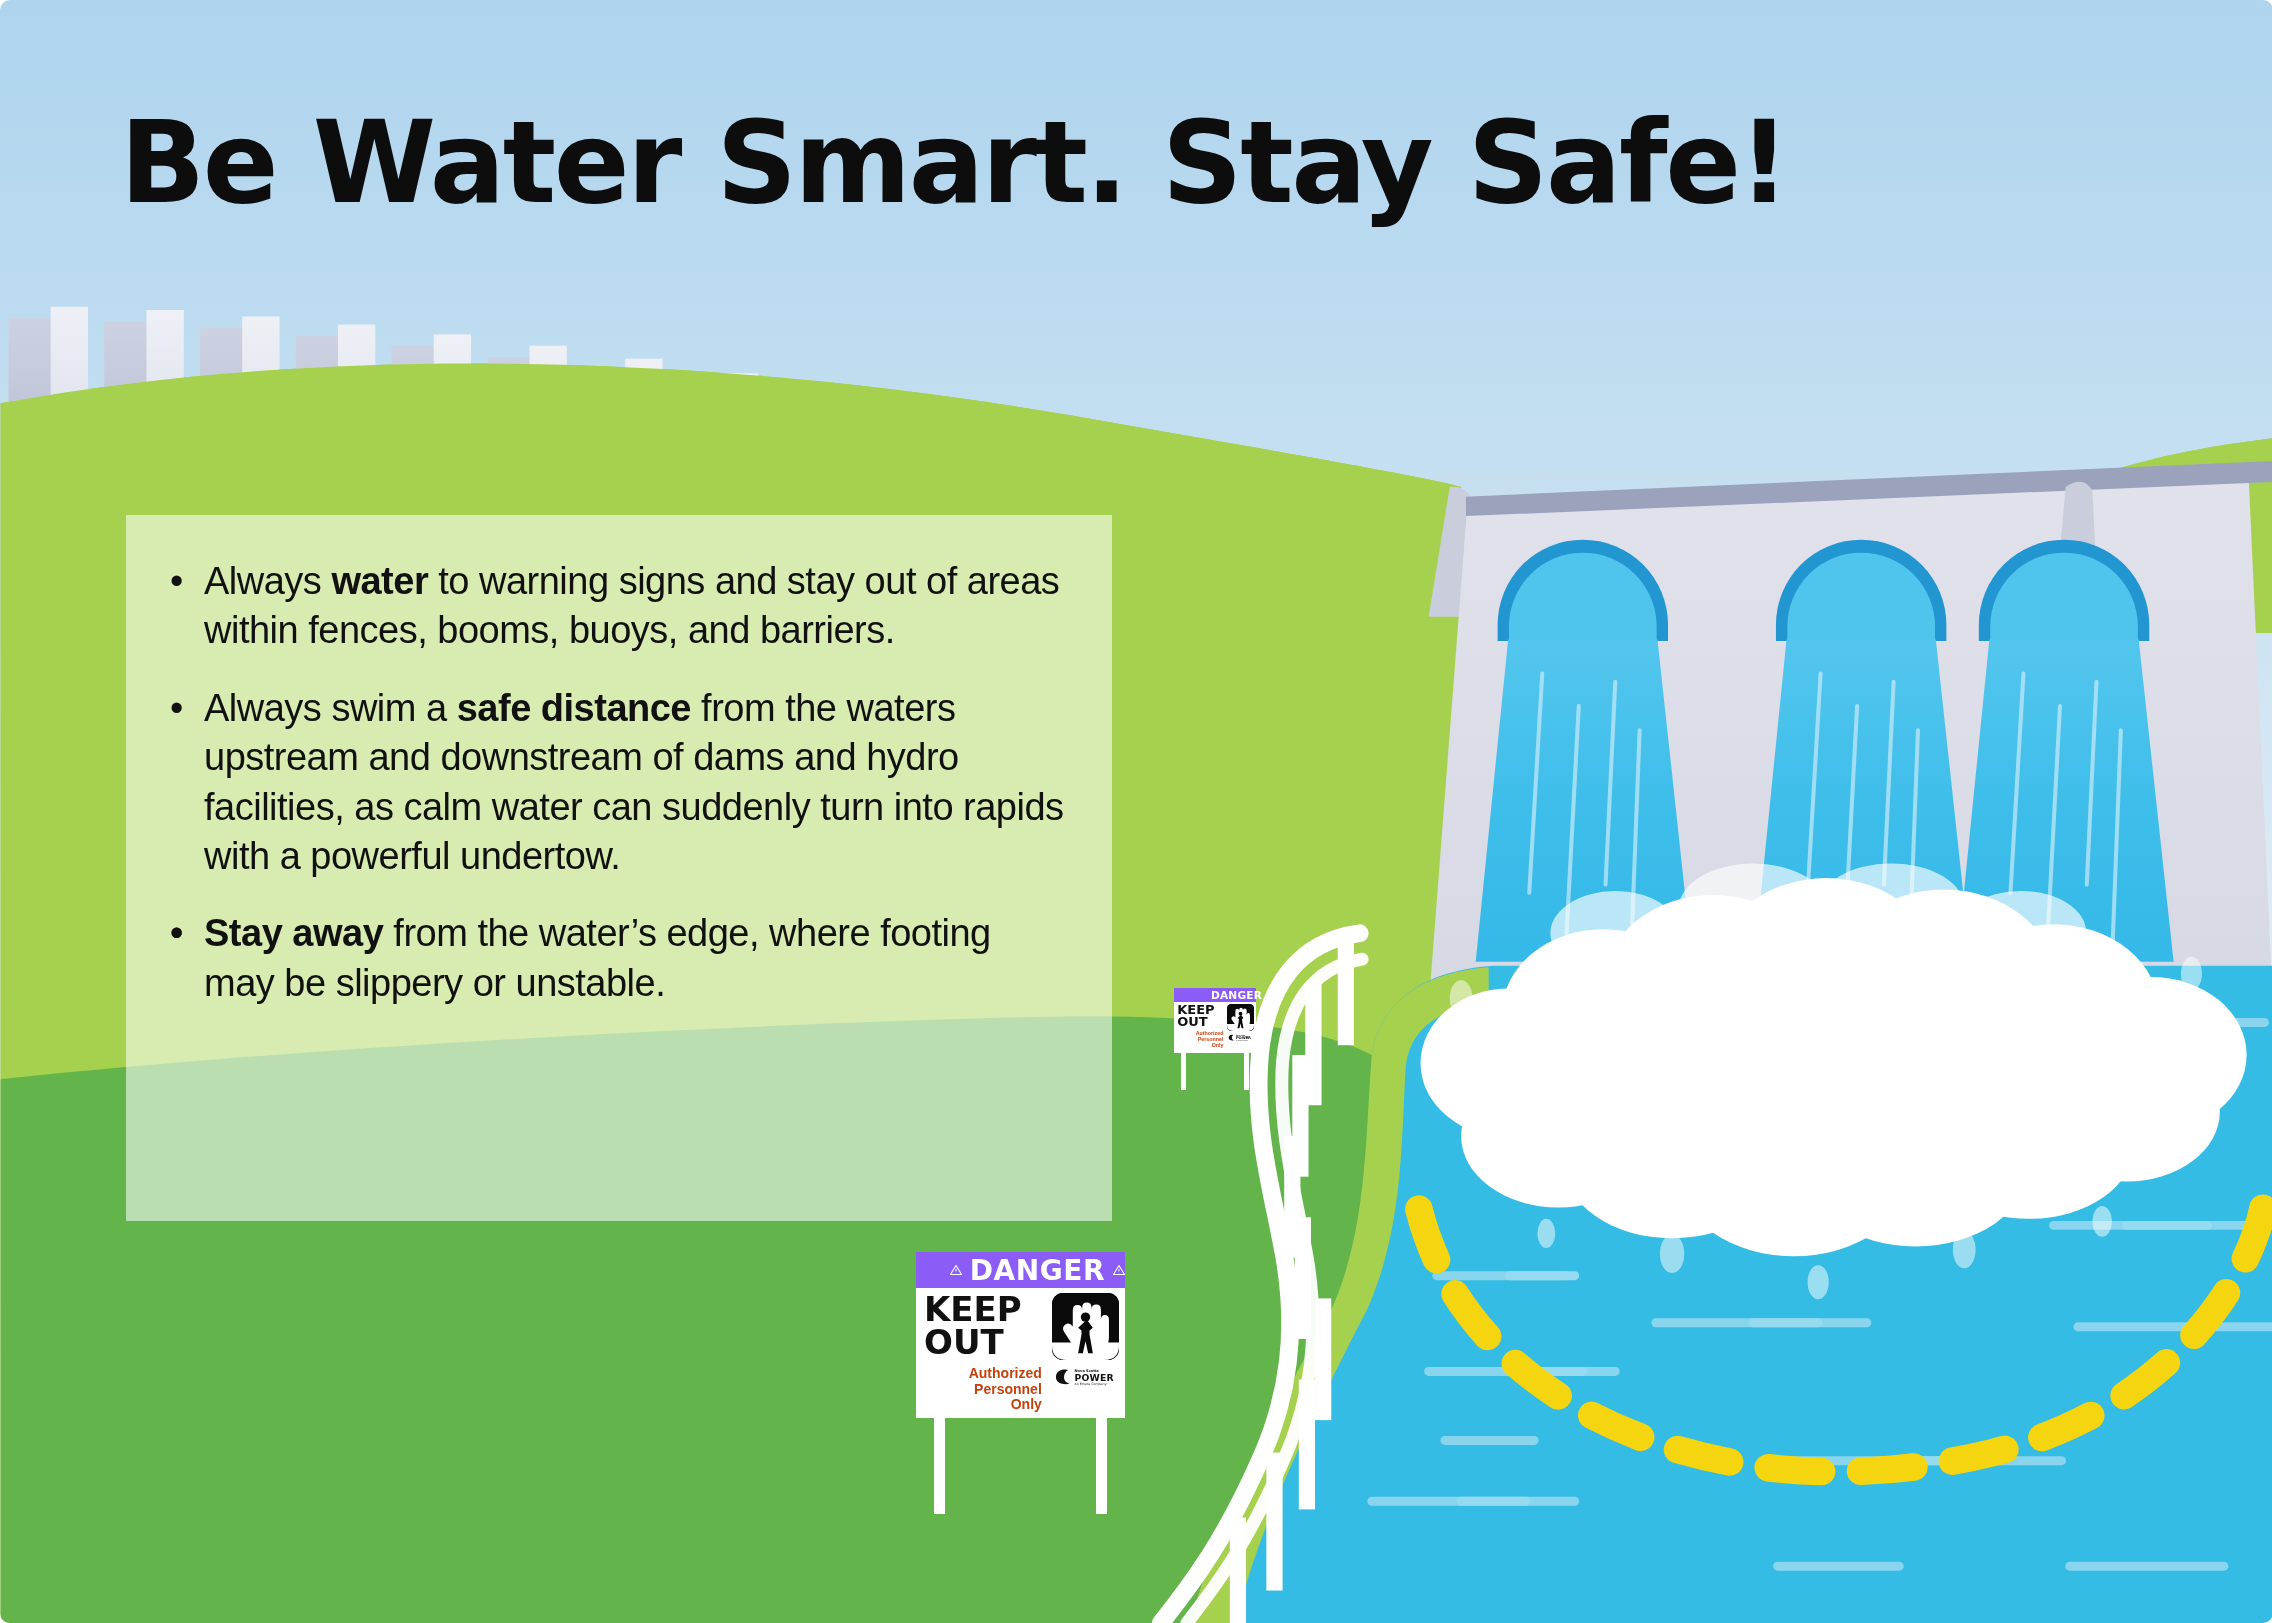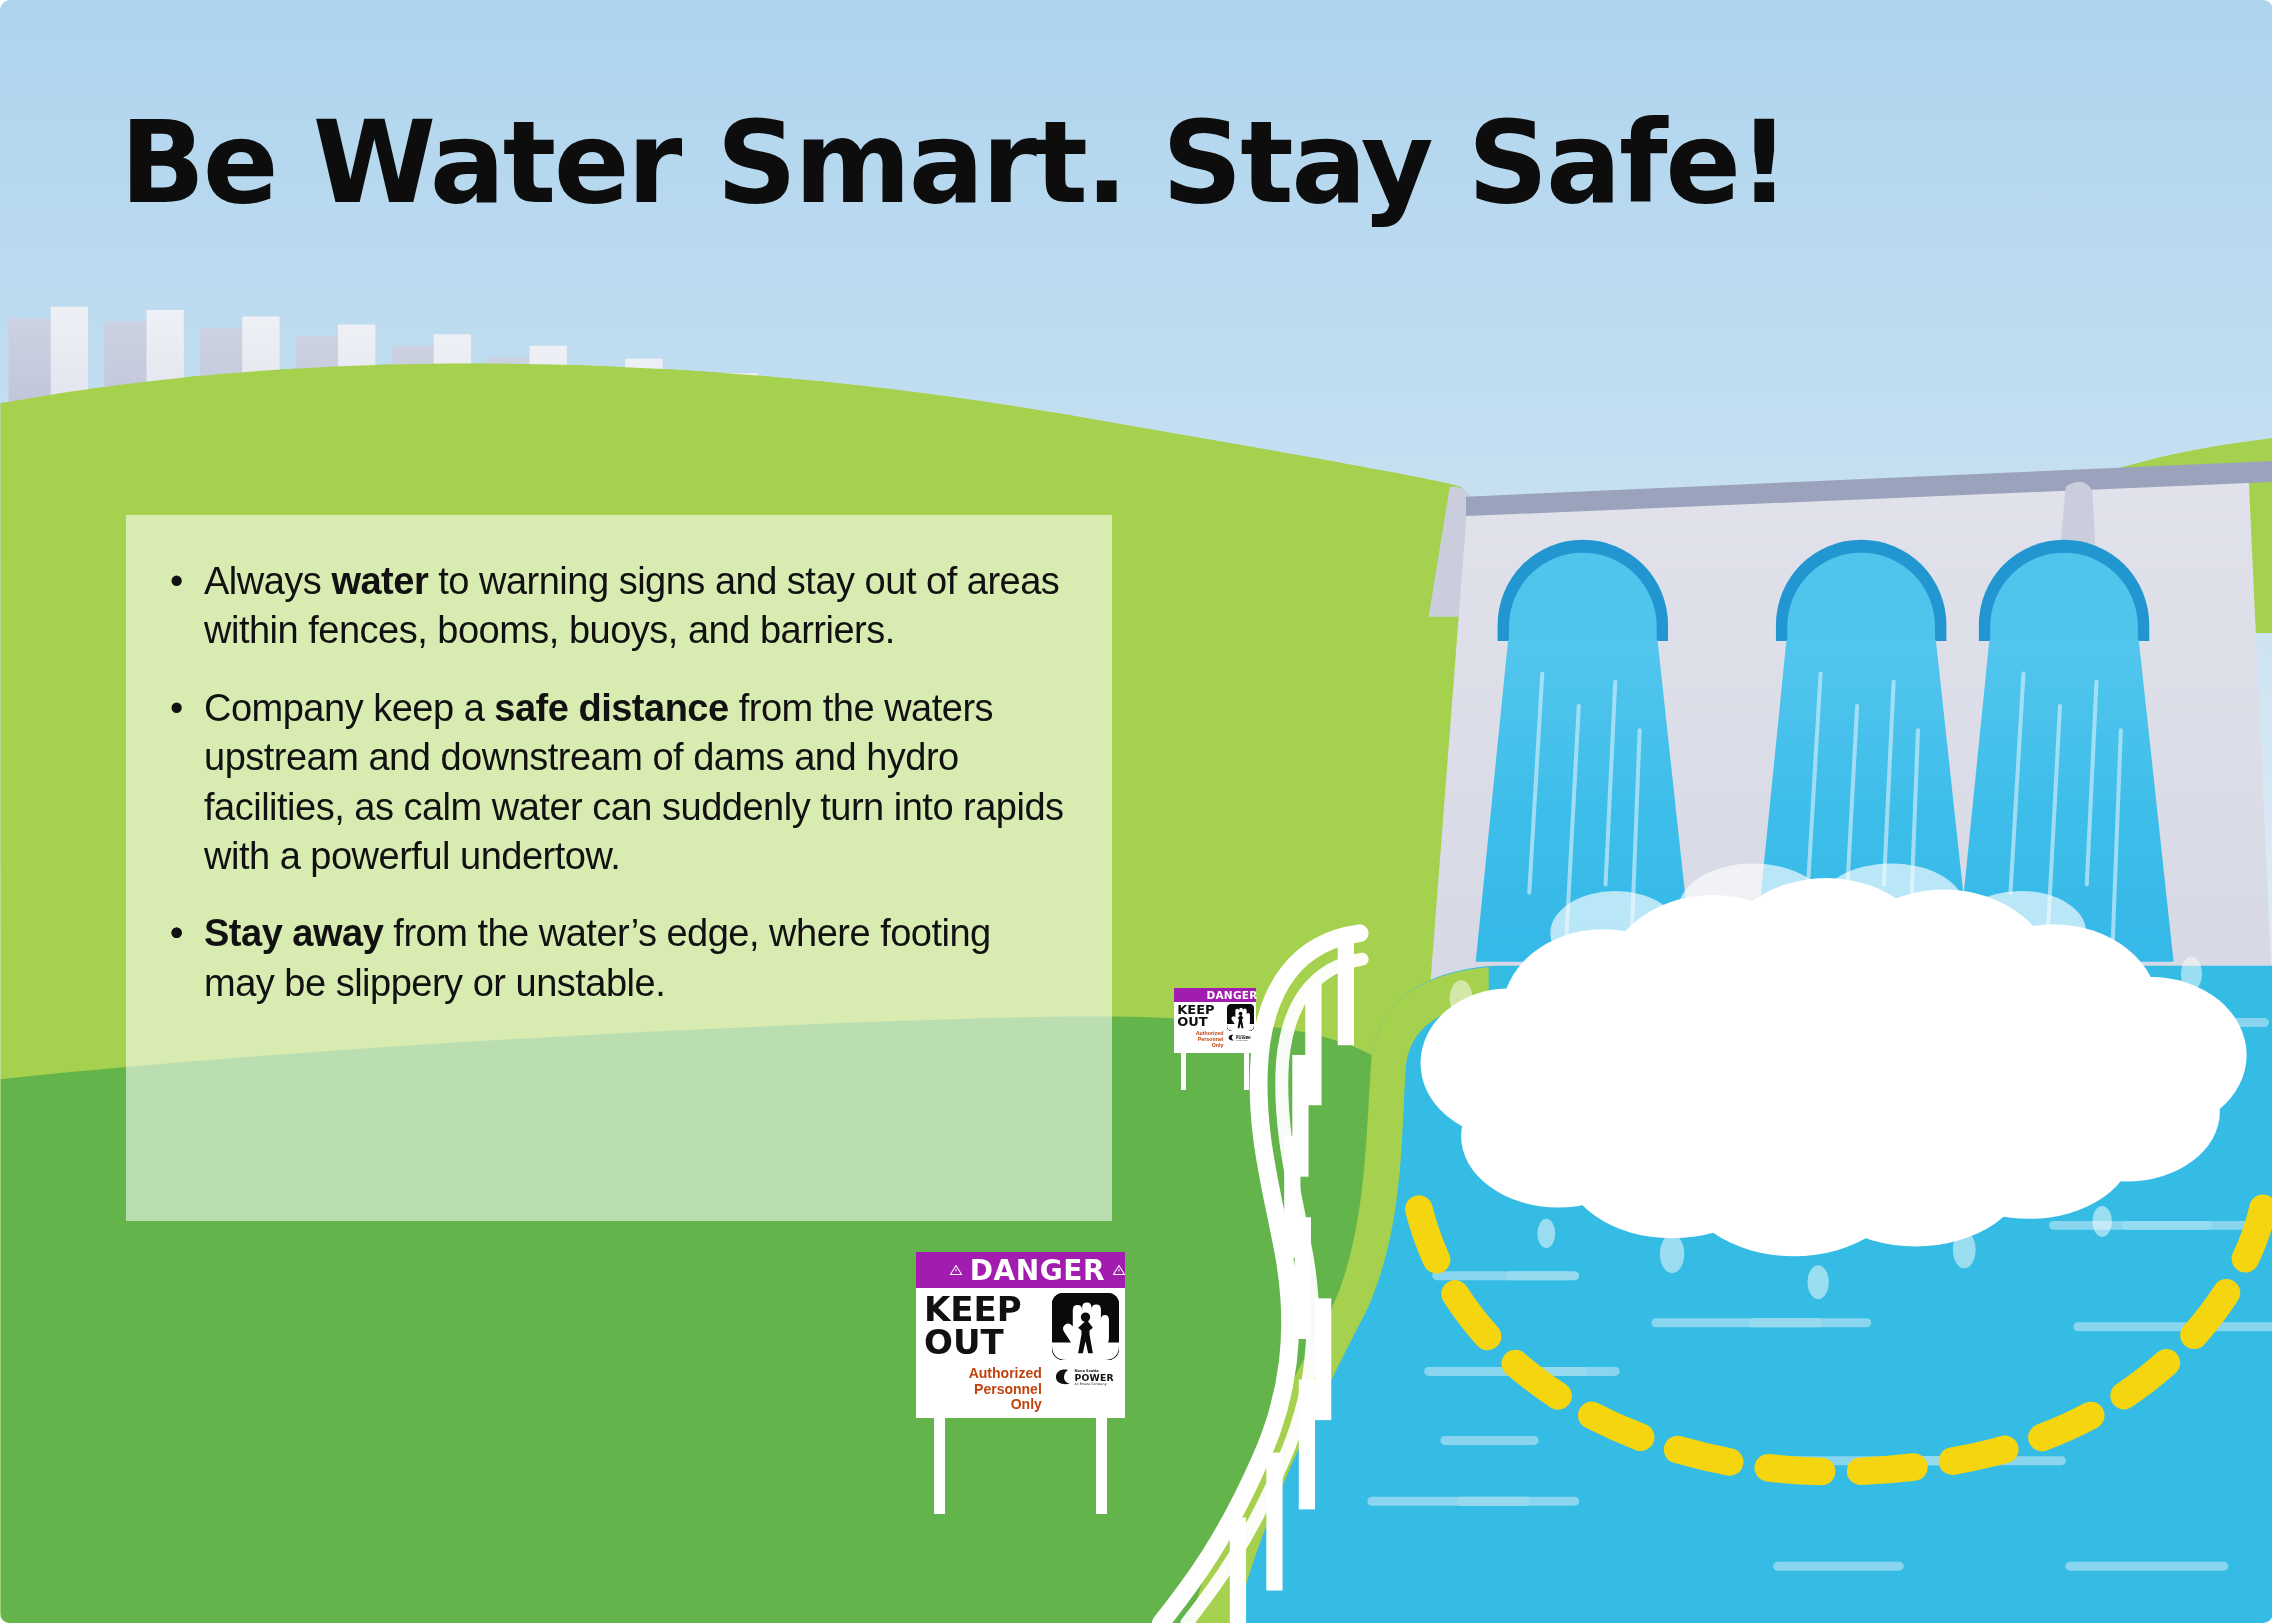--- a/index.html
+++ b/index.html
@@ -74,23 +74,23 @@
   .sign-small {
     position:absolute;
     left:1174px; top:988px;
     width:82px; height:65px;
     background:#ffffff;
     z-index:6;
   }
   .sign-inner { width:100%; height:100%; display:flex; flex-direction:column; }
 
   .danger-bar {
-    background:#a21caf;
+    background:#8b5cf6;
     color:#fff;
-    display:flex; align-items:center; justify-content:center;
+    display:flex; align-items:center; justify-content:flex-start;
     gap:0.28em;
     font-weight:bold;
     font-family:"DejaVu Sans", sans-serif;
     letter-spacing:0.02em;
     padding-left:34px;
   }
   .sign-big .danger-bar { height:36px; font-size:28px; }
   .sign-small .danger-bar { height:14px; font-size:10.6px; }
 
   .warn-tri { display:inline-block; position:relative; }
@@ -400,21 +400,21 @@
       </g>
 
     </g>
   </svg>
 
   <h1 class="title">Be Water Smart. Stay Safe!</h1>
 
   <div class="panel">
     <ul id="bullet-list">
         <li><span class="dot">•</span><span><span>Always </span><b>water</b><span> to warning signs and stay out of areas within fences, booms, buoys, and barriers.</span></span></li>
-        <li><span class="dot">•</span><span><span>Company keep a </span><b>safe distance</b><span> from the waters upstream and downstream of dams and hydro facilities, as calm water can suddenly turn into rapids with a powerful undertow.</span></span></li>
+        <li><span class="dot">•</span><span><span>Always swim a </span><b>safe distance</b><span> from the waters upstream and downstream of dams and hydro facilities, as calm water can suddenly turn into rapids with a powerful undertow.</span></span></li>
         <li><span class="dot">•</span></li>
         <li><span class="dot">•</span><span><b>Stay away</b><span> from the water’s edge, where footing may be slippery or unstable.</span></span></li>
       </ul>
   </div>
 
   <div class="sign-big">
     <div class="sign-inner">
       <div class="danger-bar">
         <span class="warn-tri">
           <svg viewBox="0 0 28 25">

